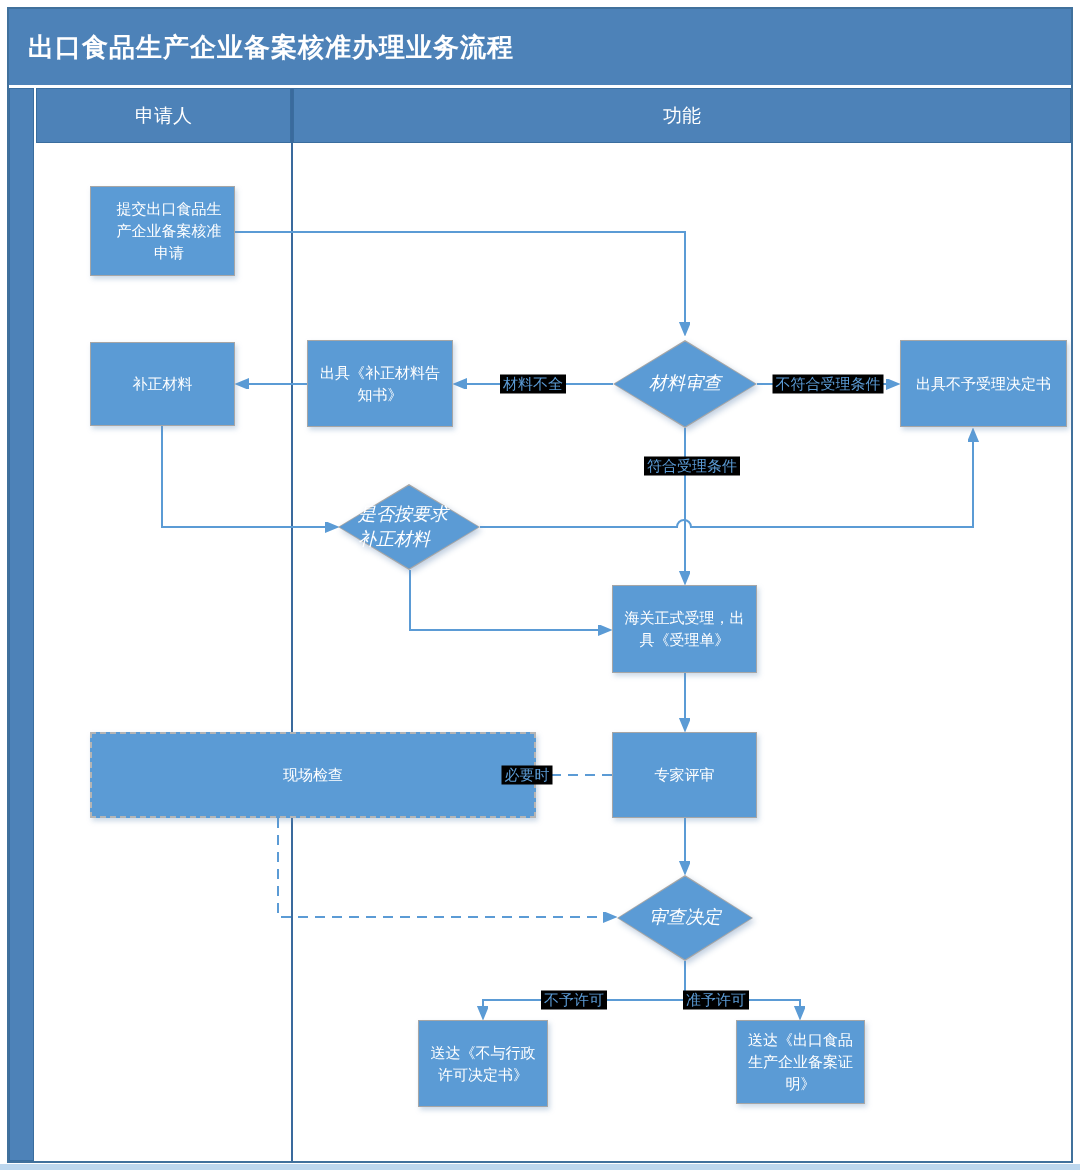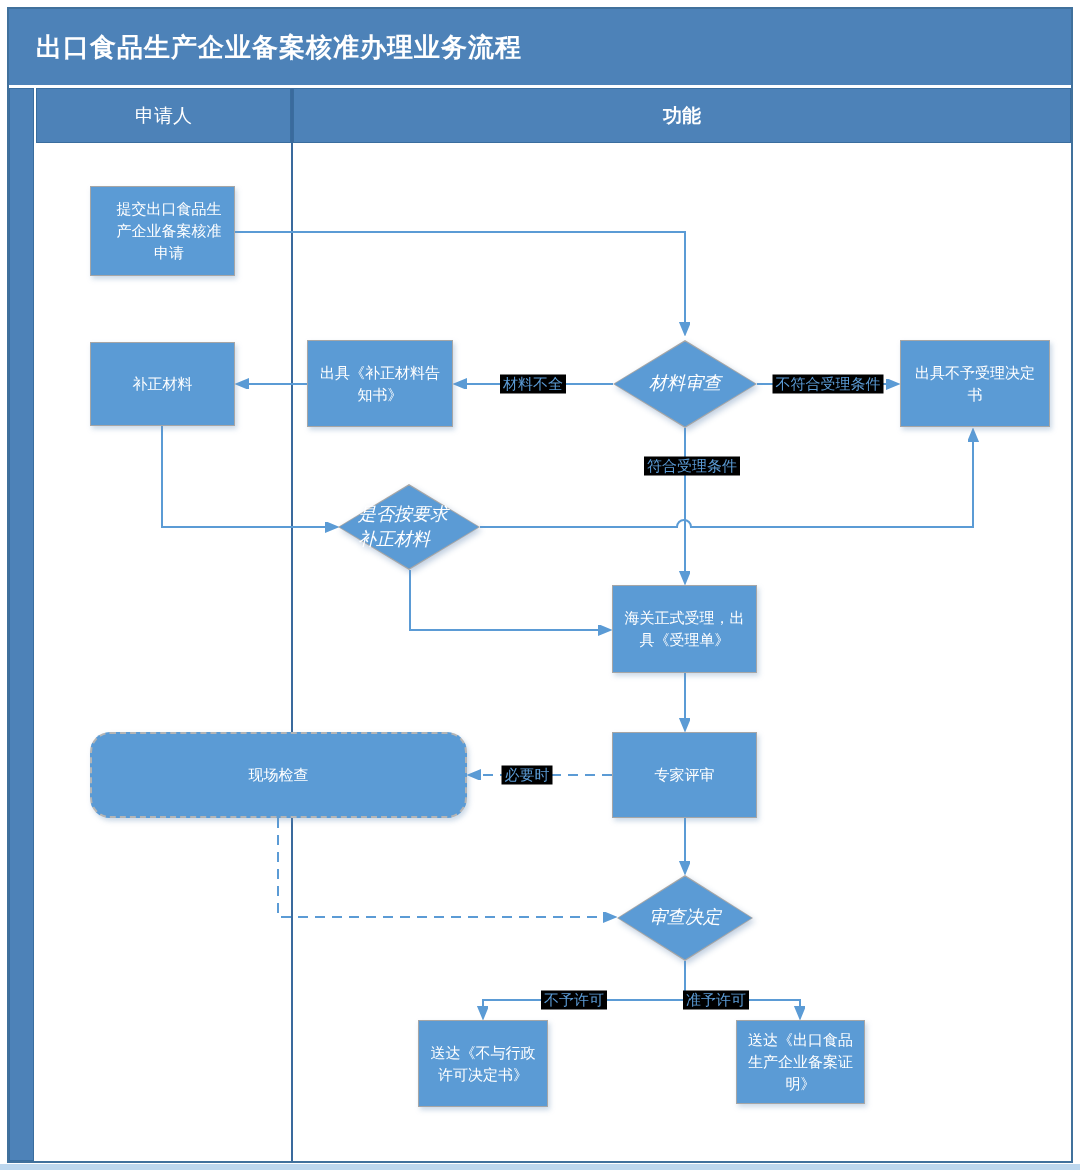--- a/index.html
+++ b/index.html
@@ -3,31 +3,31 @@
 <meta charset="utf-8">
 <style>
   html,body{margin:0;padding:0;background:#fff;}
   .page{
     position:relative;width:1080px;height:1170px;overflow:hidden;
     font-family:"Liberation Sans","DejaVu Sans",sans-serif;background:#fff;
   }
   .frame{position:absolute;left:7px;top:7px;width:1062px;height:1152px;border:2px solid var(--frame,#41719c);}
   .title-band{
     position:absolute;left:9px;top:9px;width:1062px;height:76px;
-    background:var(--band,#4d82b8);display:flex;align-items:center;padding-left:27px;box-sizing:border-box;
+    background:var(--band,#4d82b8);display:flex;align-items:center;padding-left:19px;box-sizing:border-box;
   }
   .title-band .t{color:#fff;font-size:26px;font-weight:600;letter-spacing:1px;}
   .lane-strip{position:absolute;left:9px;top:88px;width:25px;height:1073px;background:var(--band,#4d82b8);border:1px solid rgba(46,95,140,.6);box-sizing:border-box;}
   .lane-head{
     position:absolute;top:88px;height:55px;background:var(--band,#4d82b8);
     display:flex;align-items:center;justify-content:center;color:#fff;font-size:19px;
     border:1px solid rgba(46,95,140,.6);box-sizing:border-box;
   }
   .lane-head.applicant{left:36px;width:255px;text-align:right;}
-  .lane-head.function{left:293px;width:778px;font-weight:bold;}
+  .lane-head.function{left:293px;width:778px;}
   .divider{position:absolute;left:291px;top:88px;width:2px;height:1073px;background:var(--divider,#3a6a9d);}
   .bottom-strip{position:absolute;left:0;top:1164px;width:1080px;height:6px;background:var(--strip,#bdd7ee);}
 
   svg.wires{position:absolute;left:0;top:0;width:1080px;height:1170px;}
   svg.wires path{stroke:var(--line,#5b9bd5);stroke-width:2;fill:none;}
   svg.wires path.dashed{stroke-dasharray:10 7;}
   svg.wires .mk{fill:var(--line,#5b9bd5);}
 
   .node{
     position:absolute;background:var(--node,#5b9bd5);border:1px solid var(--nodeborder,#a6a6a6);
@@ -97,21 +97,21 @@
   </div>
 
   <div class="node" style="left:90px;top:342px;width:145px;height:84px;">
     <span>补正材料</span>
   </div>
 
   <div class="node" style="left:307px;top:340px;width:146px;height:87px;">
     <span>出具《补正材料告知书》</span>
   </div>
 
-  <div class="node" style="left:900px;top:340px;width:150px;height:87px;">
+  <div class="node" style="left:900px;top:340px;width:167px;height:87px;">
     <span>出具不予受理决定书</span>
   </div>
 
   <div class="diamond" style="left:613px;top:340px;width:144px;height:88px;">
     <div class="d-outer"></div>
     <div class="d-inner"></div>
     <div class="d-label">材料审查</div>
   </div>
 
   <div class="diamond" style="left:338px;top:484px;width:142px;height:86px;">
@@ -121,21 +121,21 @@
   </div>
 
   <div class="node" style="left:612px;top:585px;width:145px;height:88px;">
     <span>海关正式受理，出具《受理单》</span>
   </div>
 
   <div class="node" style="left:612px;top:732px;width:145px;height:86px;">
     <span>专家评审</span>
   </div>
 
-  <div class="node dashed-border" style="left:90px;top:732px;width:377px;height:86px;border-radius:20px;">
+  <div class="node dashed-border" style="left:90px;top:732px;width:446px;height:86px;">
     <span>现场检查</span>
   </div>
 
   <div class="diamond" style="left:617px;top:875px;width:136px;height:86px;">
     <div class="d-outer"></div>
     <div class="d-inner"></div>
     <div class="d-label">审查决定</div>
   </div>
 
   <div class="node" style="left:418px;top:1020px;width:130px;height:87px;">

